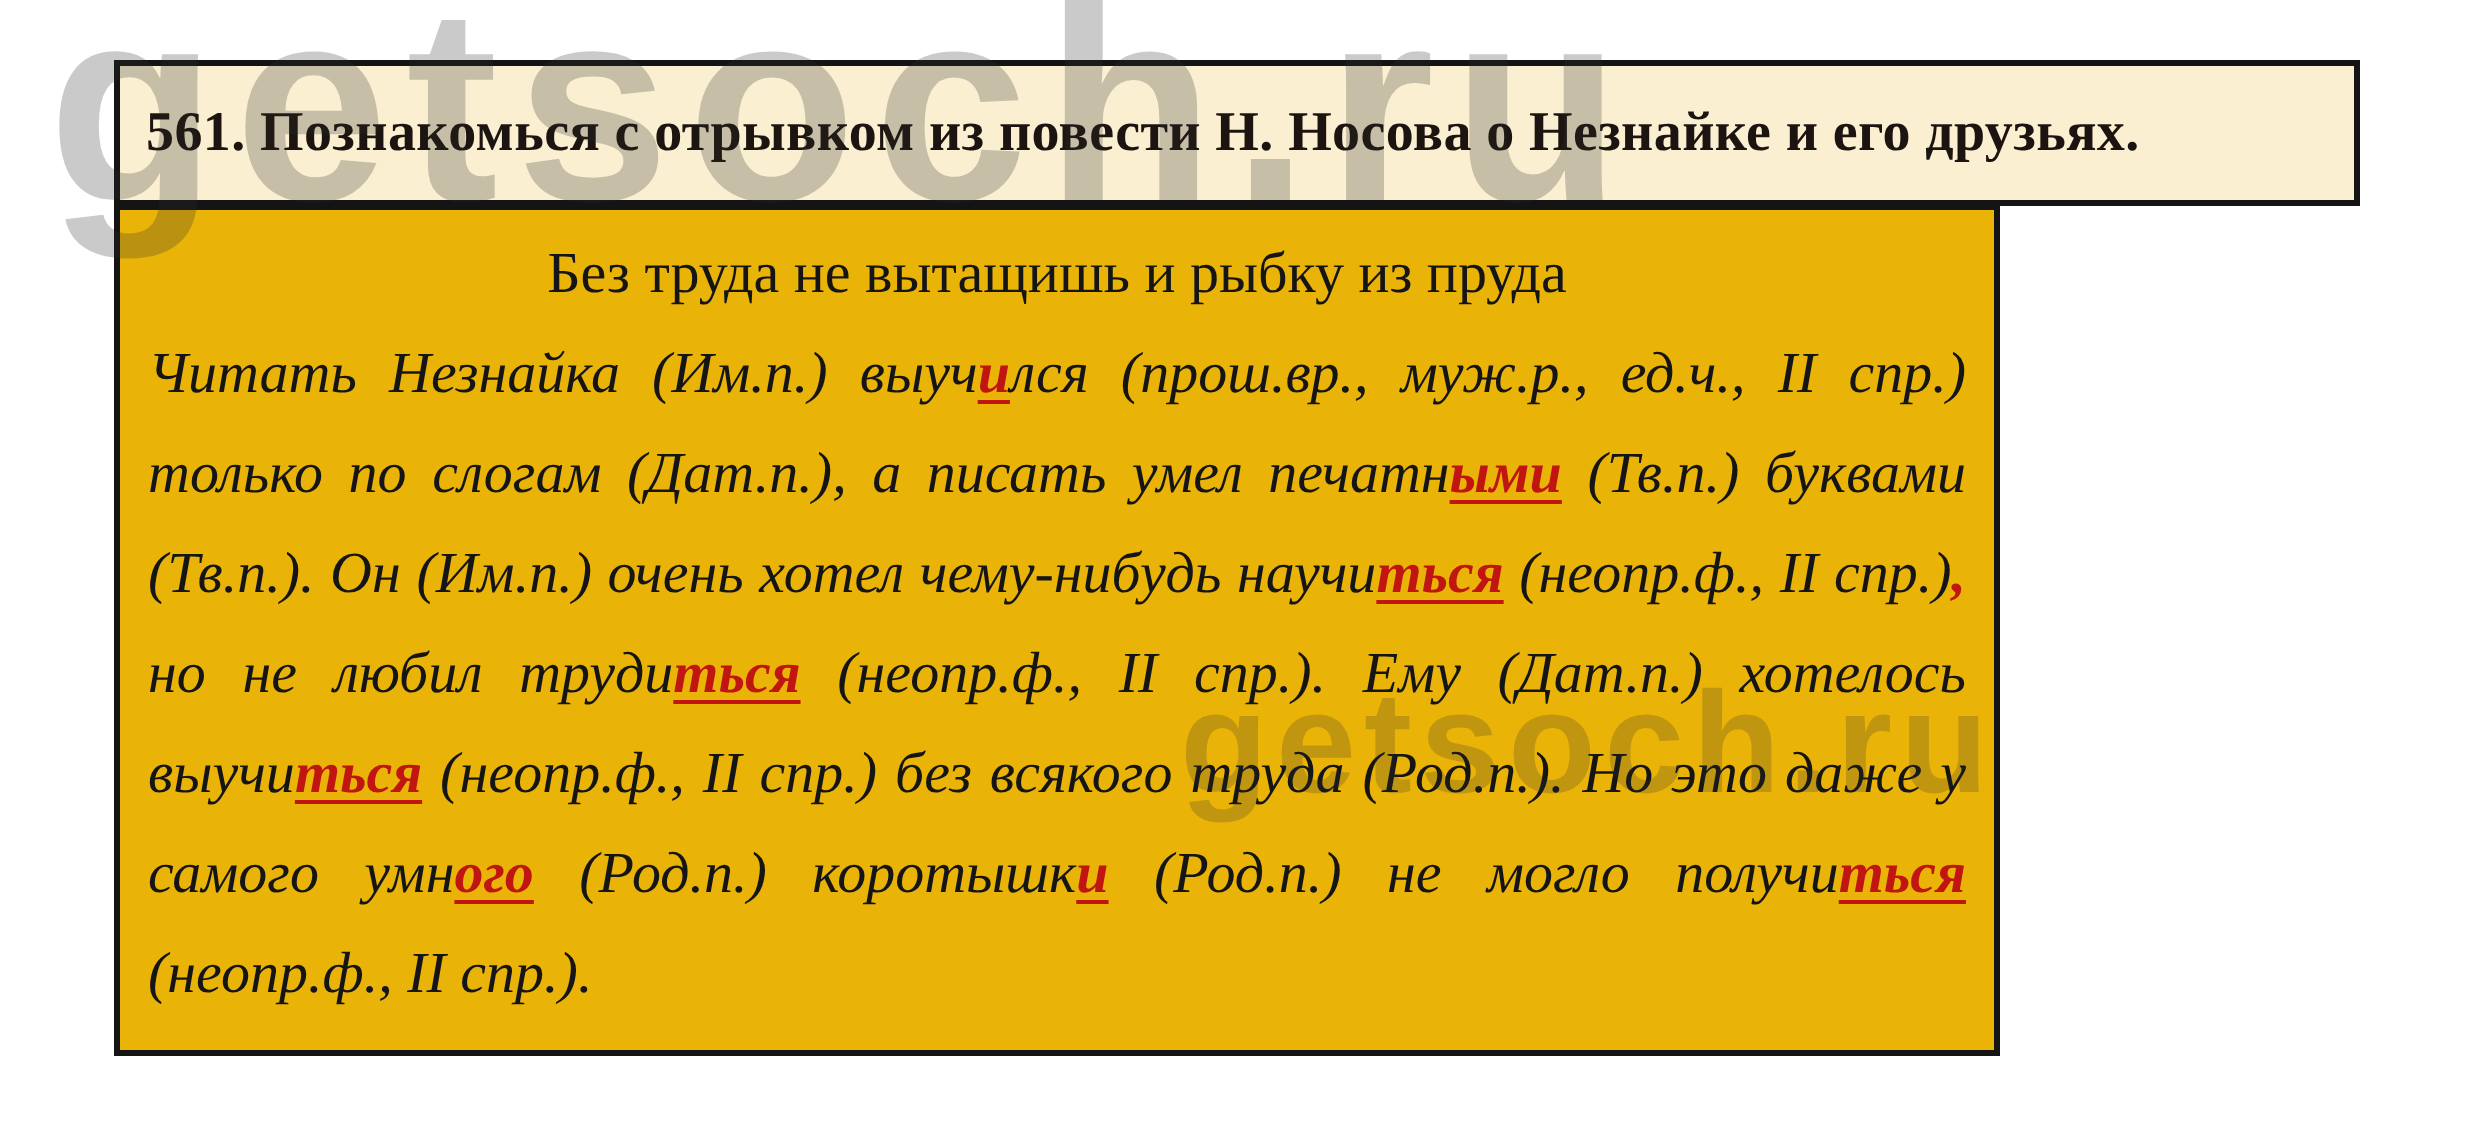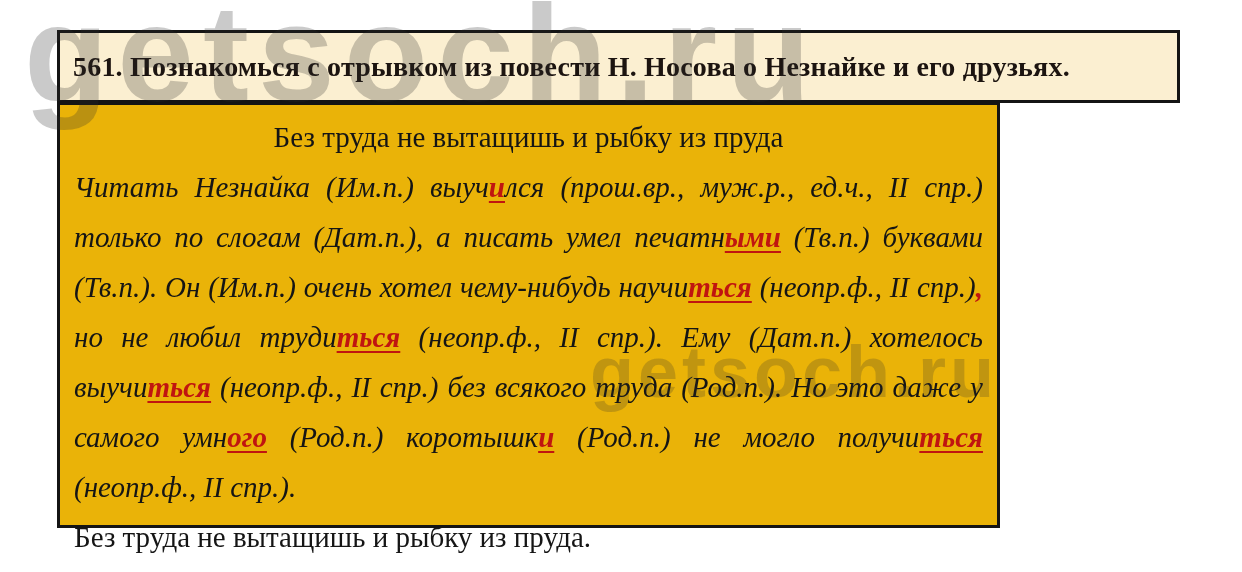--- a/index.html
+++ b/index.html
@@ -119,15 +119,14 @@
 <div class="wm wm-mid">getsoch.ru</div>
 
 <div class="header-box">
   <span class="header-title">561. Познакомься с отрывком из повести Н. Носова о Незнайке и его друзьях.</span>
 </div>
 
 <div class="body-box">
   <div class="text-layer">
     <p class="center-line">Без труда не вытащишь и рыбку из пруда</p>
     <p class="para"><span>Читать Незнайка (Им.п.) выуч</span><span class="red-underline">и</span><span>лся (прош.вр., муж.р., ед.ч., II спр.) только по слогам (Дат.п.), а писать умел печатн</span><span class="red-underline">ыми</span><span> (Тв.п.) буквами (Тв.п.). Он (Им.п.) очень хотел чему-нибудь научи</span><span class="red-underline">ться</span><span> (неопр.ф., II спр.)</span><span class="red">,</span><span> но не любил труди</span><span class="red-underline">ться</span><span> (неопр.ф., II спр.). Ему (Дат.п.) хотелось выучи</span><span class="red-underline">ться</span><span> (неопр.ф., II спр.) без всякого труда (Род.п.). Но это даже у самого умн</span><span class="red-underline">ого</span><span> (Род.п.) коротышк</span><span class="red-underline">и</span><span> (Род.п.) не могло получи</span><span class="red-underline">ться</span><span> (неопр.ф., II спр.).</span></p>
-    <p class="last-line">Без труда не вытащишь и рыбку из пруда.</p>
   </div>
 </div>
 
 </body></html>

